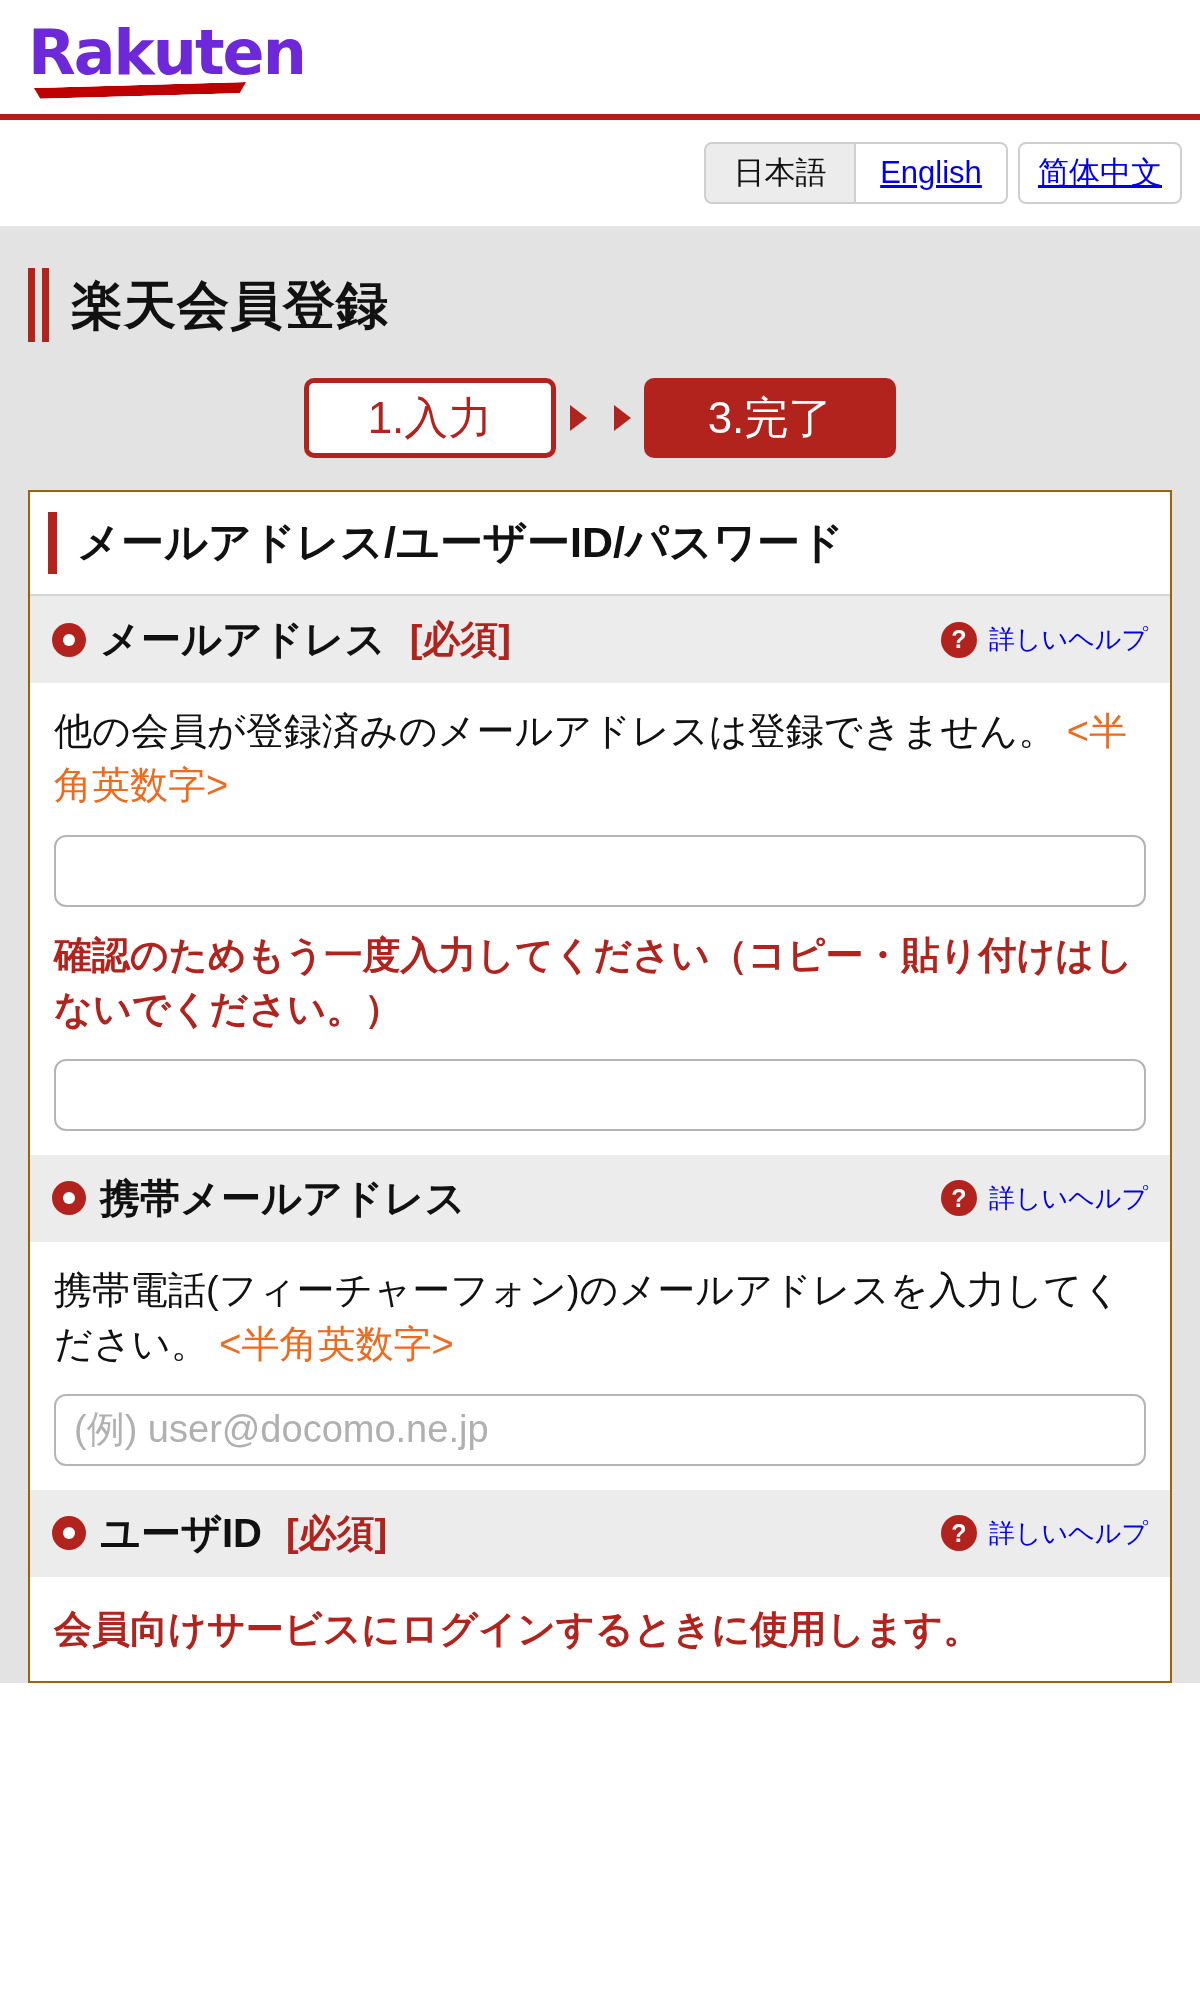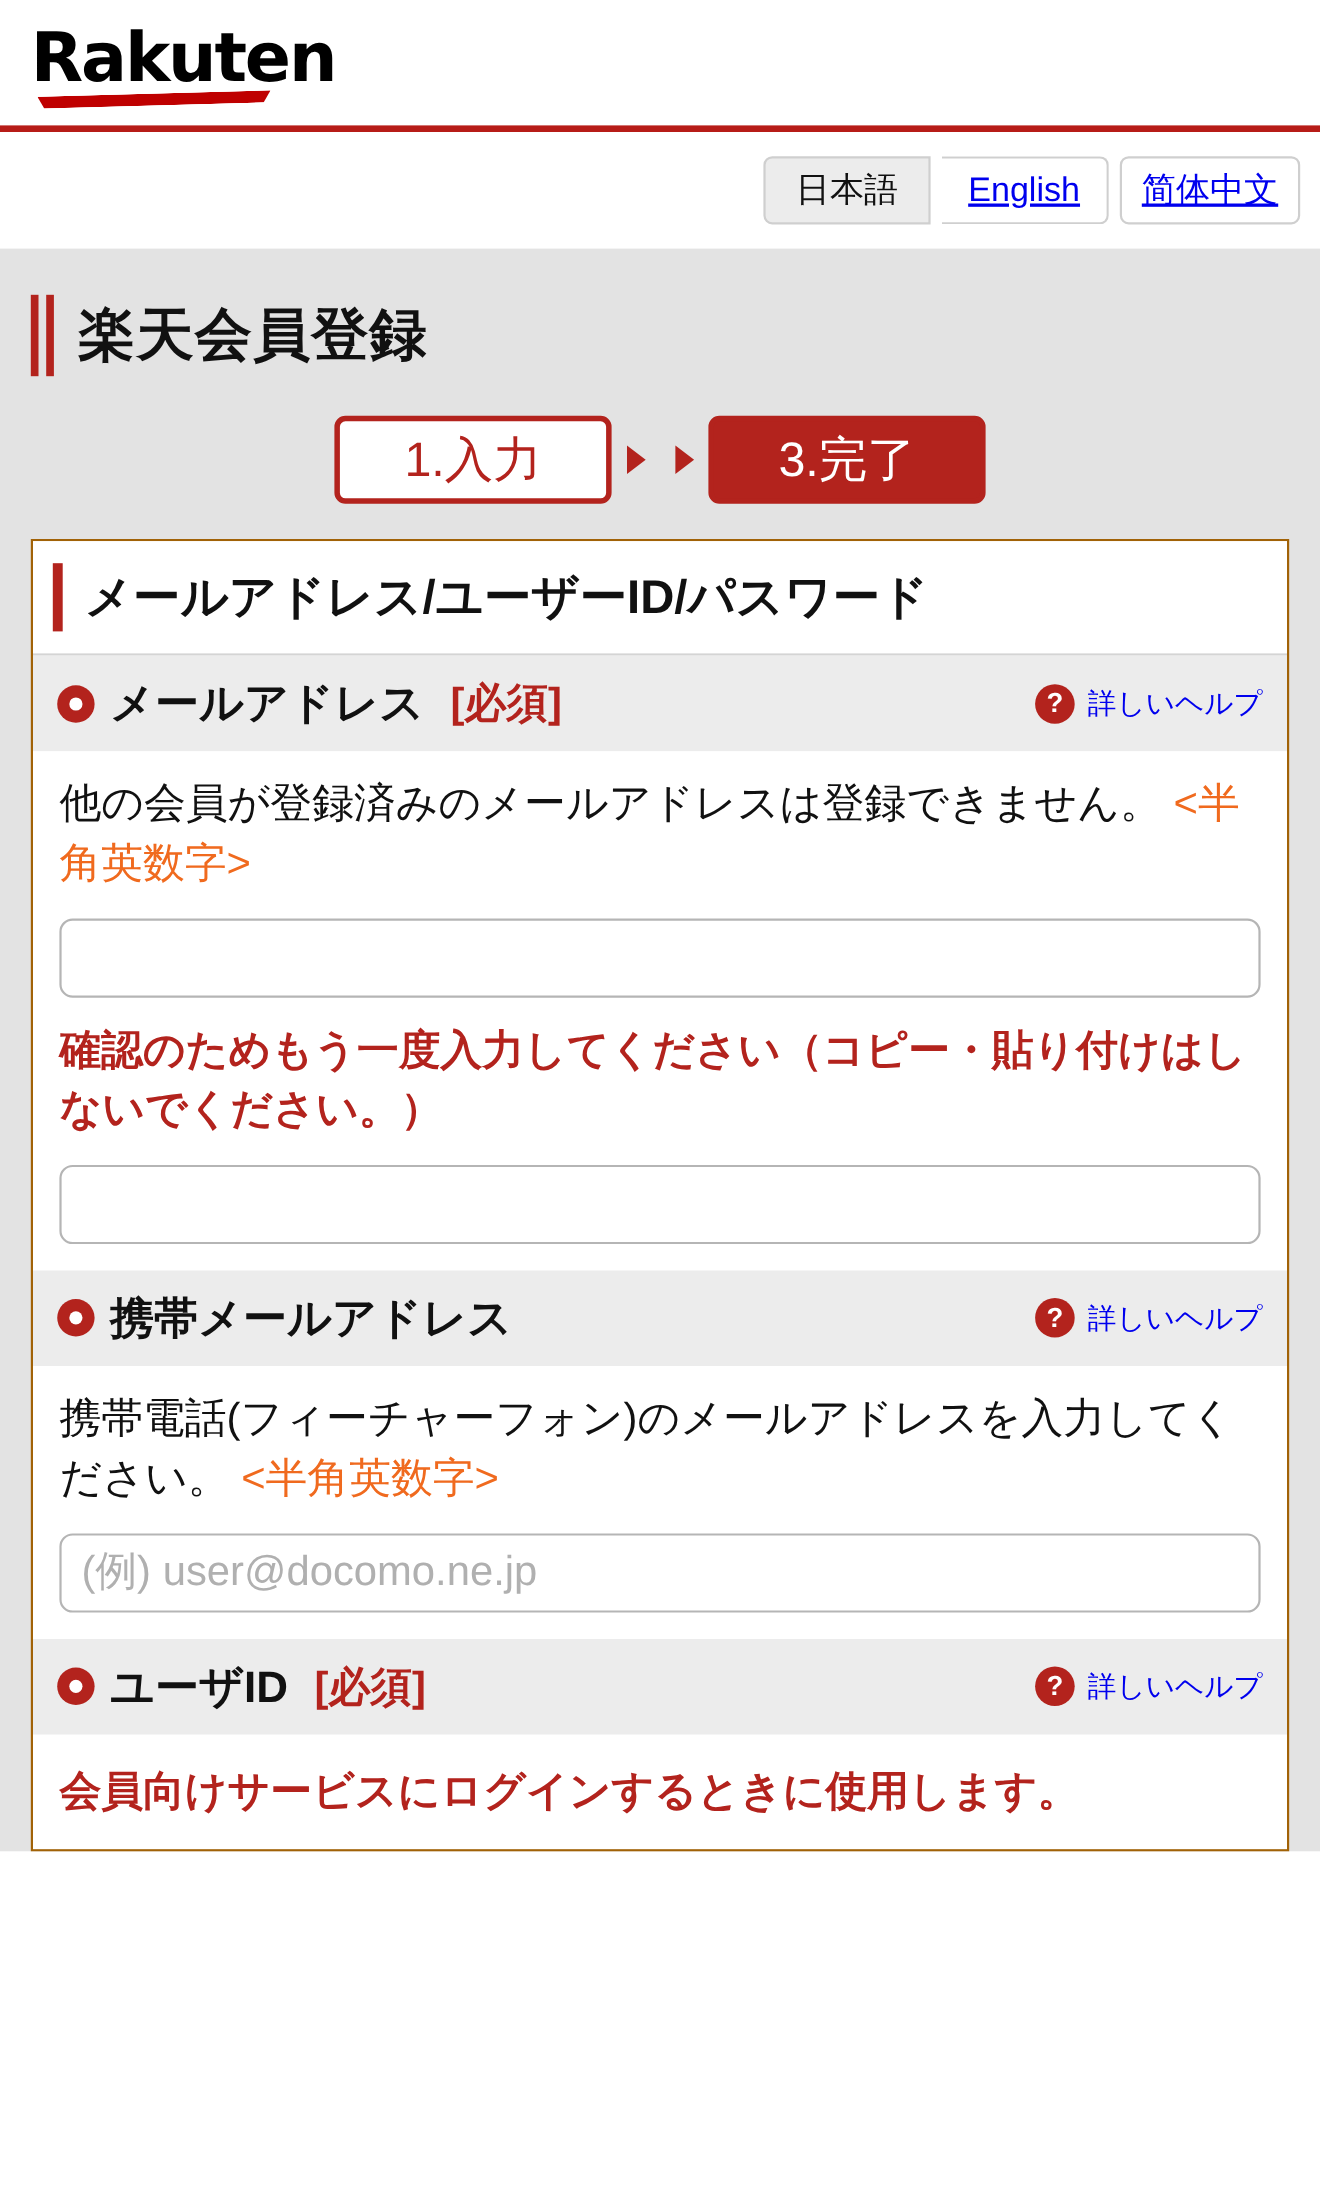--- a/index.html
+++ b/index.html
@@ -12,21 +12,21 @@
     -webkit-font-smoothing:antialiased;
   }
 
   
   .header { padding:22px 0 0 28px; background:#fff; }
   .logo {
     font-family:"DejaVu Sans","Liberation Sans",sans-serif;
     font-weight:bold;
     font-size:62px;
     letter-spacing:-2px;
-    color:#000000;
+    color:#6d28d9;
     line-height:1.0;
     display:inline-block;
     position:relative;
     padding-bottom:14px;
   }
   .logo .swoosh {
     position:absolute;
     left:6px; bottom:2px;
     width:212px; height:11px;
     background:#bf0000;
@@ -63,21 +63,21 @@
     padding:0 18px;
     letter-spacing:0px;
   }
   .lang-btn.active {
     background:#ececec;
     color:#111111;
     text-decoration:none;
     border-radius:8px 0 0 8px;
     font-weight:normal;
   }
-  .lang-btn.mid { border-left:none; border-radius:0 8px 8px 0; margin-right:10px;margin-left:10px; }
+  .lang-btn.mid { border-left:none; border-radius:0 8px 8px 0; margin-right:10px; }
   .lang-btn.last { border-radius:8px; }
 
   
   .page {
     background:#e3e3e3;
     padding:0 0 0 0;
     width:1200px;
   }
   .page-inner { padding:28px 14px 0 14px; }
 

